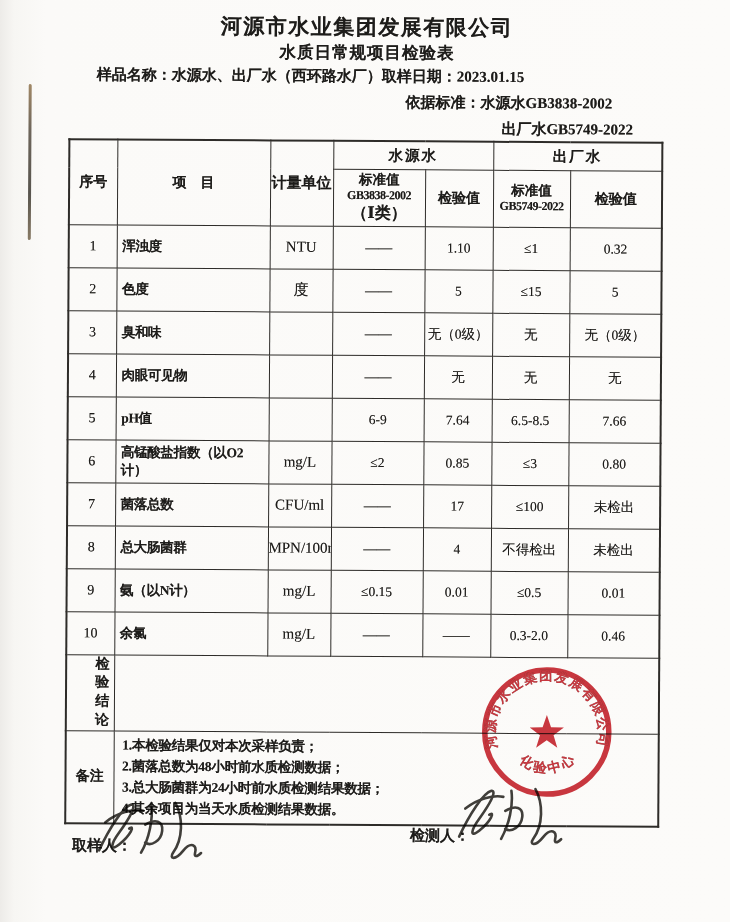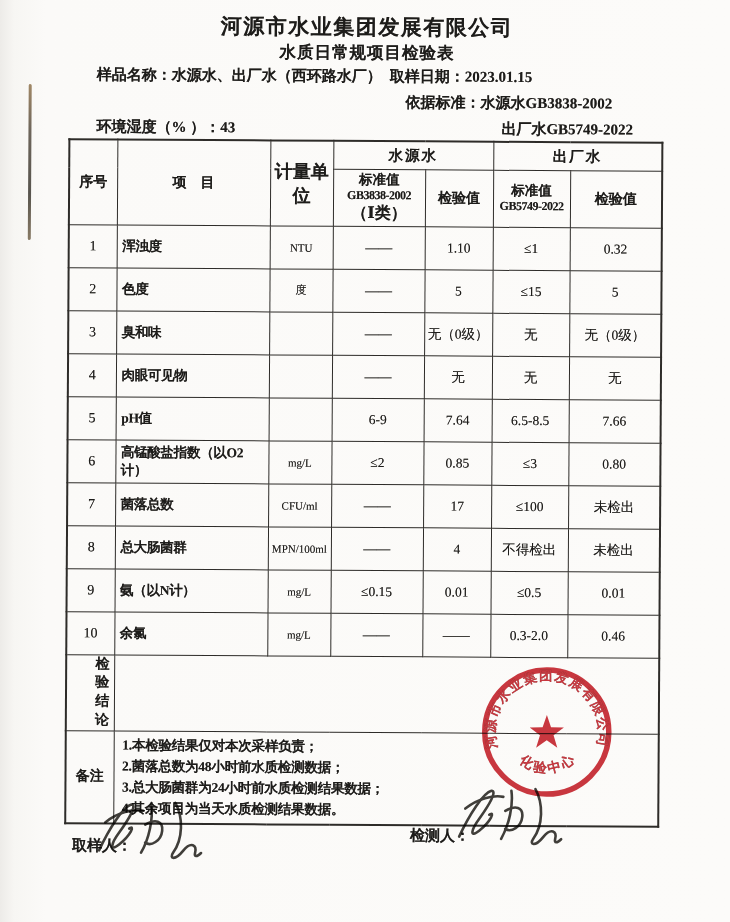--- a/index.html
+++ b/index.html
@@ -26,21 +26,21 @@
   .form-title {
     position:absolute; top:42px; left:0; width:100%;
     text-align:center; font-size:16.5px; font-weight:700; letter-spacing:1px;
   }
   .info { position:absolute; font-size:15px; font-weight:700; white-space:nowrap; }
   .i-l1 { top:67px; left:95px; }
   .i-l2l { top:93px; left:95px; }
   .i-l2r { top:93px; left:404px; }
   .i-l3l { top:119px; left:95px; }
   .i-l3r { top:119px; left:500px; }
-  .date-label { margin-left:8px;text-align:center; }
+  .date-label { margin-left:0;text-align:center; }
 
   .scan-line {
     position:absolute; left:27px; top:86px; width:2.5px; height:156px;
     background:linear-gradient(#8a6b42,#4a4034 30%,#2f2b24 70%,#6b5a40);
     opacity:.8; border-radius:2px;
   }
 
   table.report {
     position:absolute; left:67px; top:140px;
     width:593px; border-collapse:collapse; table-layout:fixed;
@@ -51,24 +51,24 @@
     text-align:center; vertical-align:middle;
     padding:0; overflow:hidden;
   }
   .h-grp  { height:28px; }
   .h-sub  { height:57px; }
   .h-data { height:43px; }
   .h-conc { height:71px; }
   .h-rem  { height:92px; }
   .hdr { font-weight:700; font-size:14px; }
   .grp { letter-spacing:2px; font-size:14.5px; }
-  .c-unit-h { font-size:18px; }
+  .c-unit-h { font-size:15px; }
   .c-item { text-align:left !important; padding-left:5px !important; font-size:13.5px; font-weight:700; letter-spacing:-0.3px; }
   .c-no  { font-size:14px;margin-left:32px; }
-  .c-unit{ font-size:11px; }
+  .c-unit{ font-size:15px; }
   .c-val { font-size:13.5px; letter-spacing:0; }
   .std-cell div { line-height:1.25; }
   .std-cell .l1 { font-size:13.5px; }
   .std-cell .l2 { font-size:12px; letter-spacing:-0.5px; }
   .std-cell .l3 { font-size:16px; }
   .conc-label div { line-height:1.35; font-size:14px;padding-left:24px; }
   .remarks { text-align:left !important; vertical-align:middle; }
   .remarks div {
     font-size:13.5px; font-weight:700; line-height:21px;
     padding-left:8px; white-space:nowrap; letter-spacing:-0.2px;
@@ -94,23 +94,20 @@
     <div class="scan-line"></div>
 
     <div class="company-title">河源市水业集团发展有限公司</div>
     <div class="form-title">水质日常规项目检验表</div>
 
     <div class="info i-l1">
       <span>样品名称：</span><span>水源水、出厂水（西环路水厂）</span><span class="date-label">取样日期：</span><span>2023.01.15</span>
     </div>
     <div class="info i-l2r">
       <span>依据标准：</span><span>水源水GB3838-2002</span>
-    </div>
-    <div class="info i-l3l">
-      <span>环境湿度（% ）：</span><span>43</span>
     </div>
     <div class="info i-l3r">
       <span>出厂水GB5749-2022</span>
     </div>
 
     <table class="report">
       <colgroup>
         <col style="width:48px">
           <col style="width:153px">
           <col style="width:63px">

